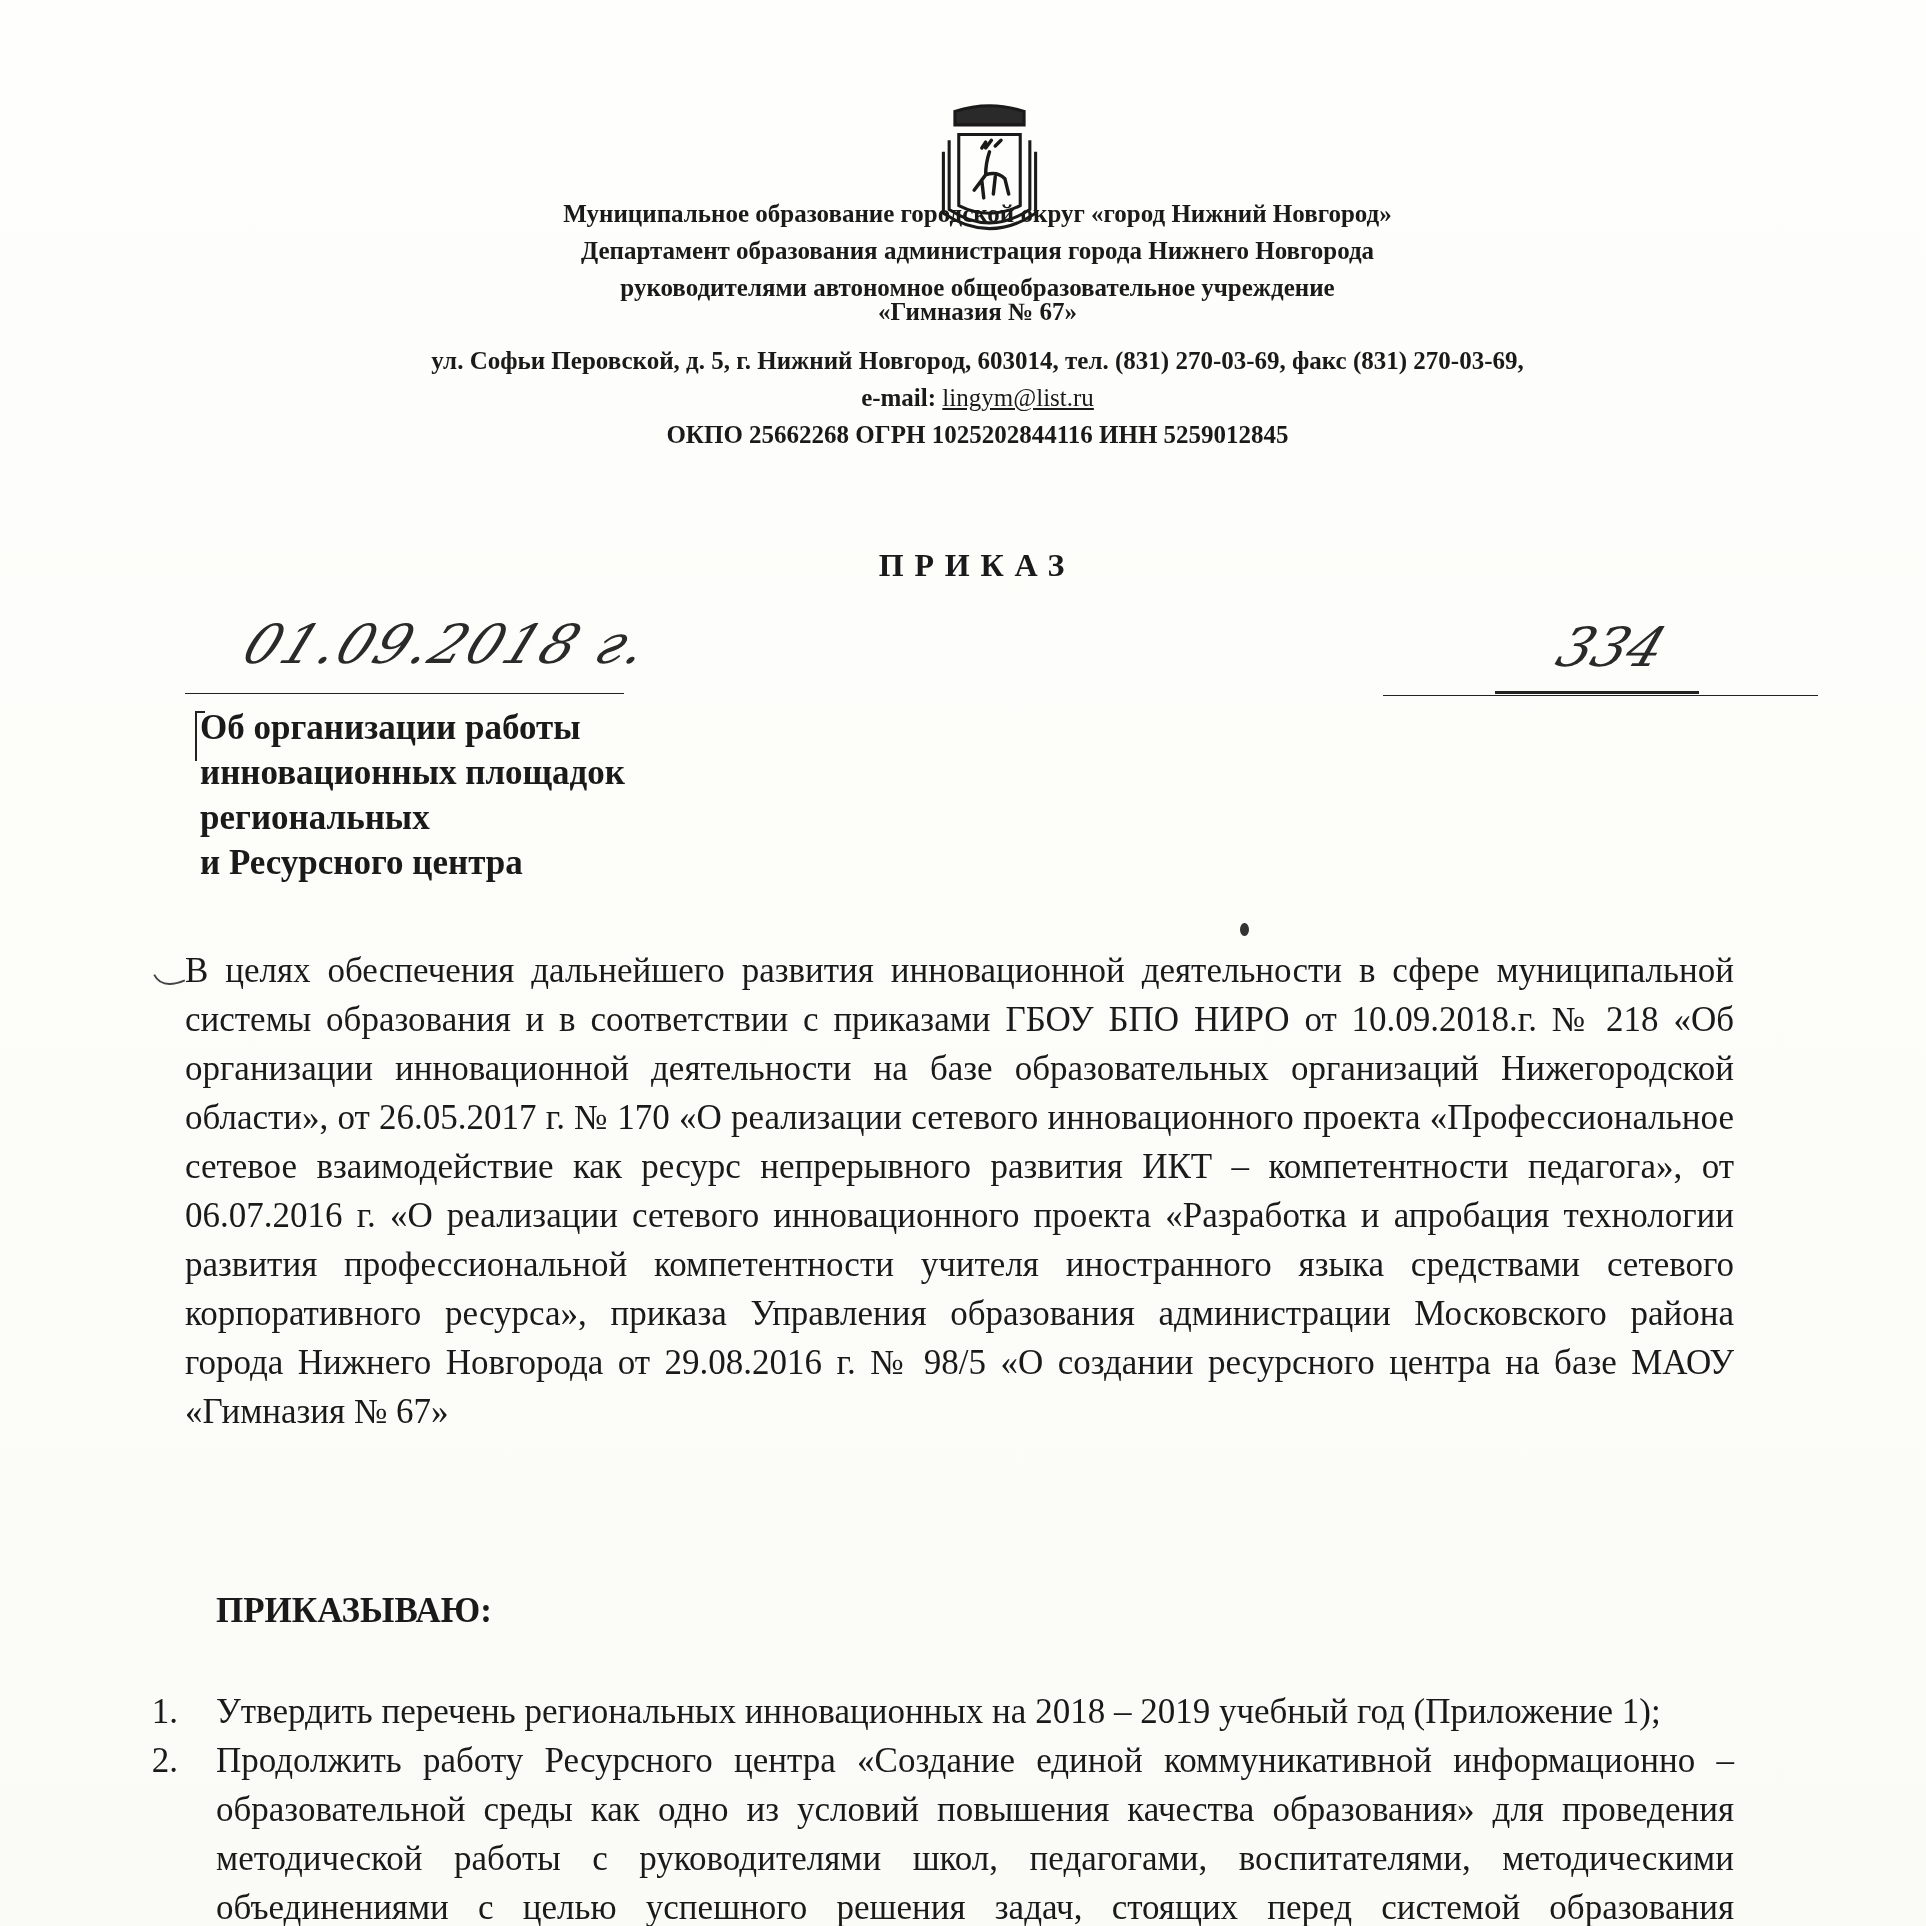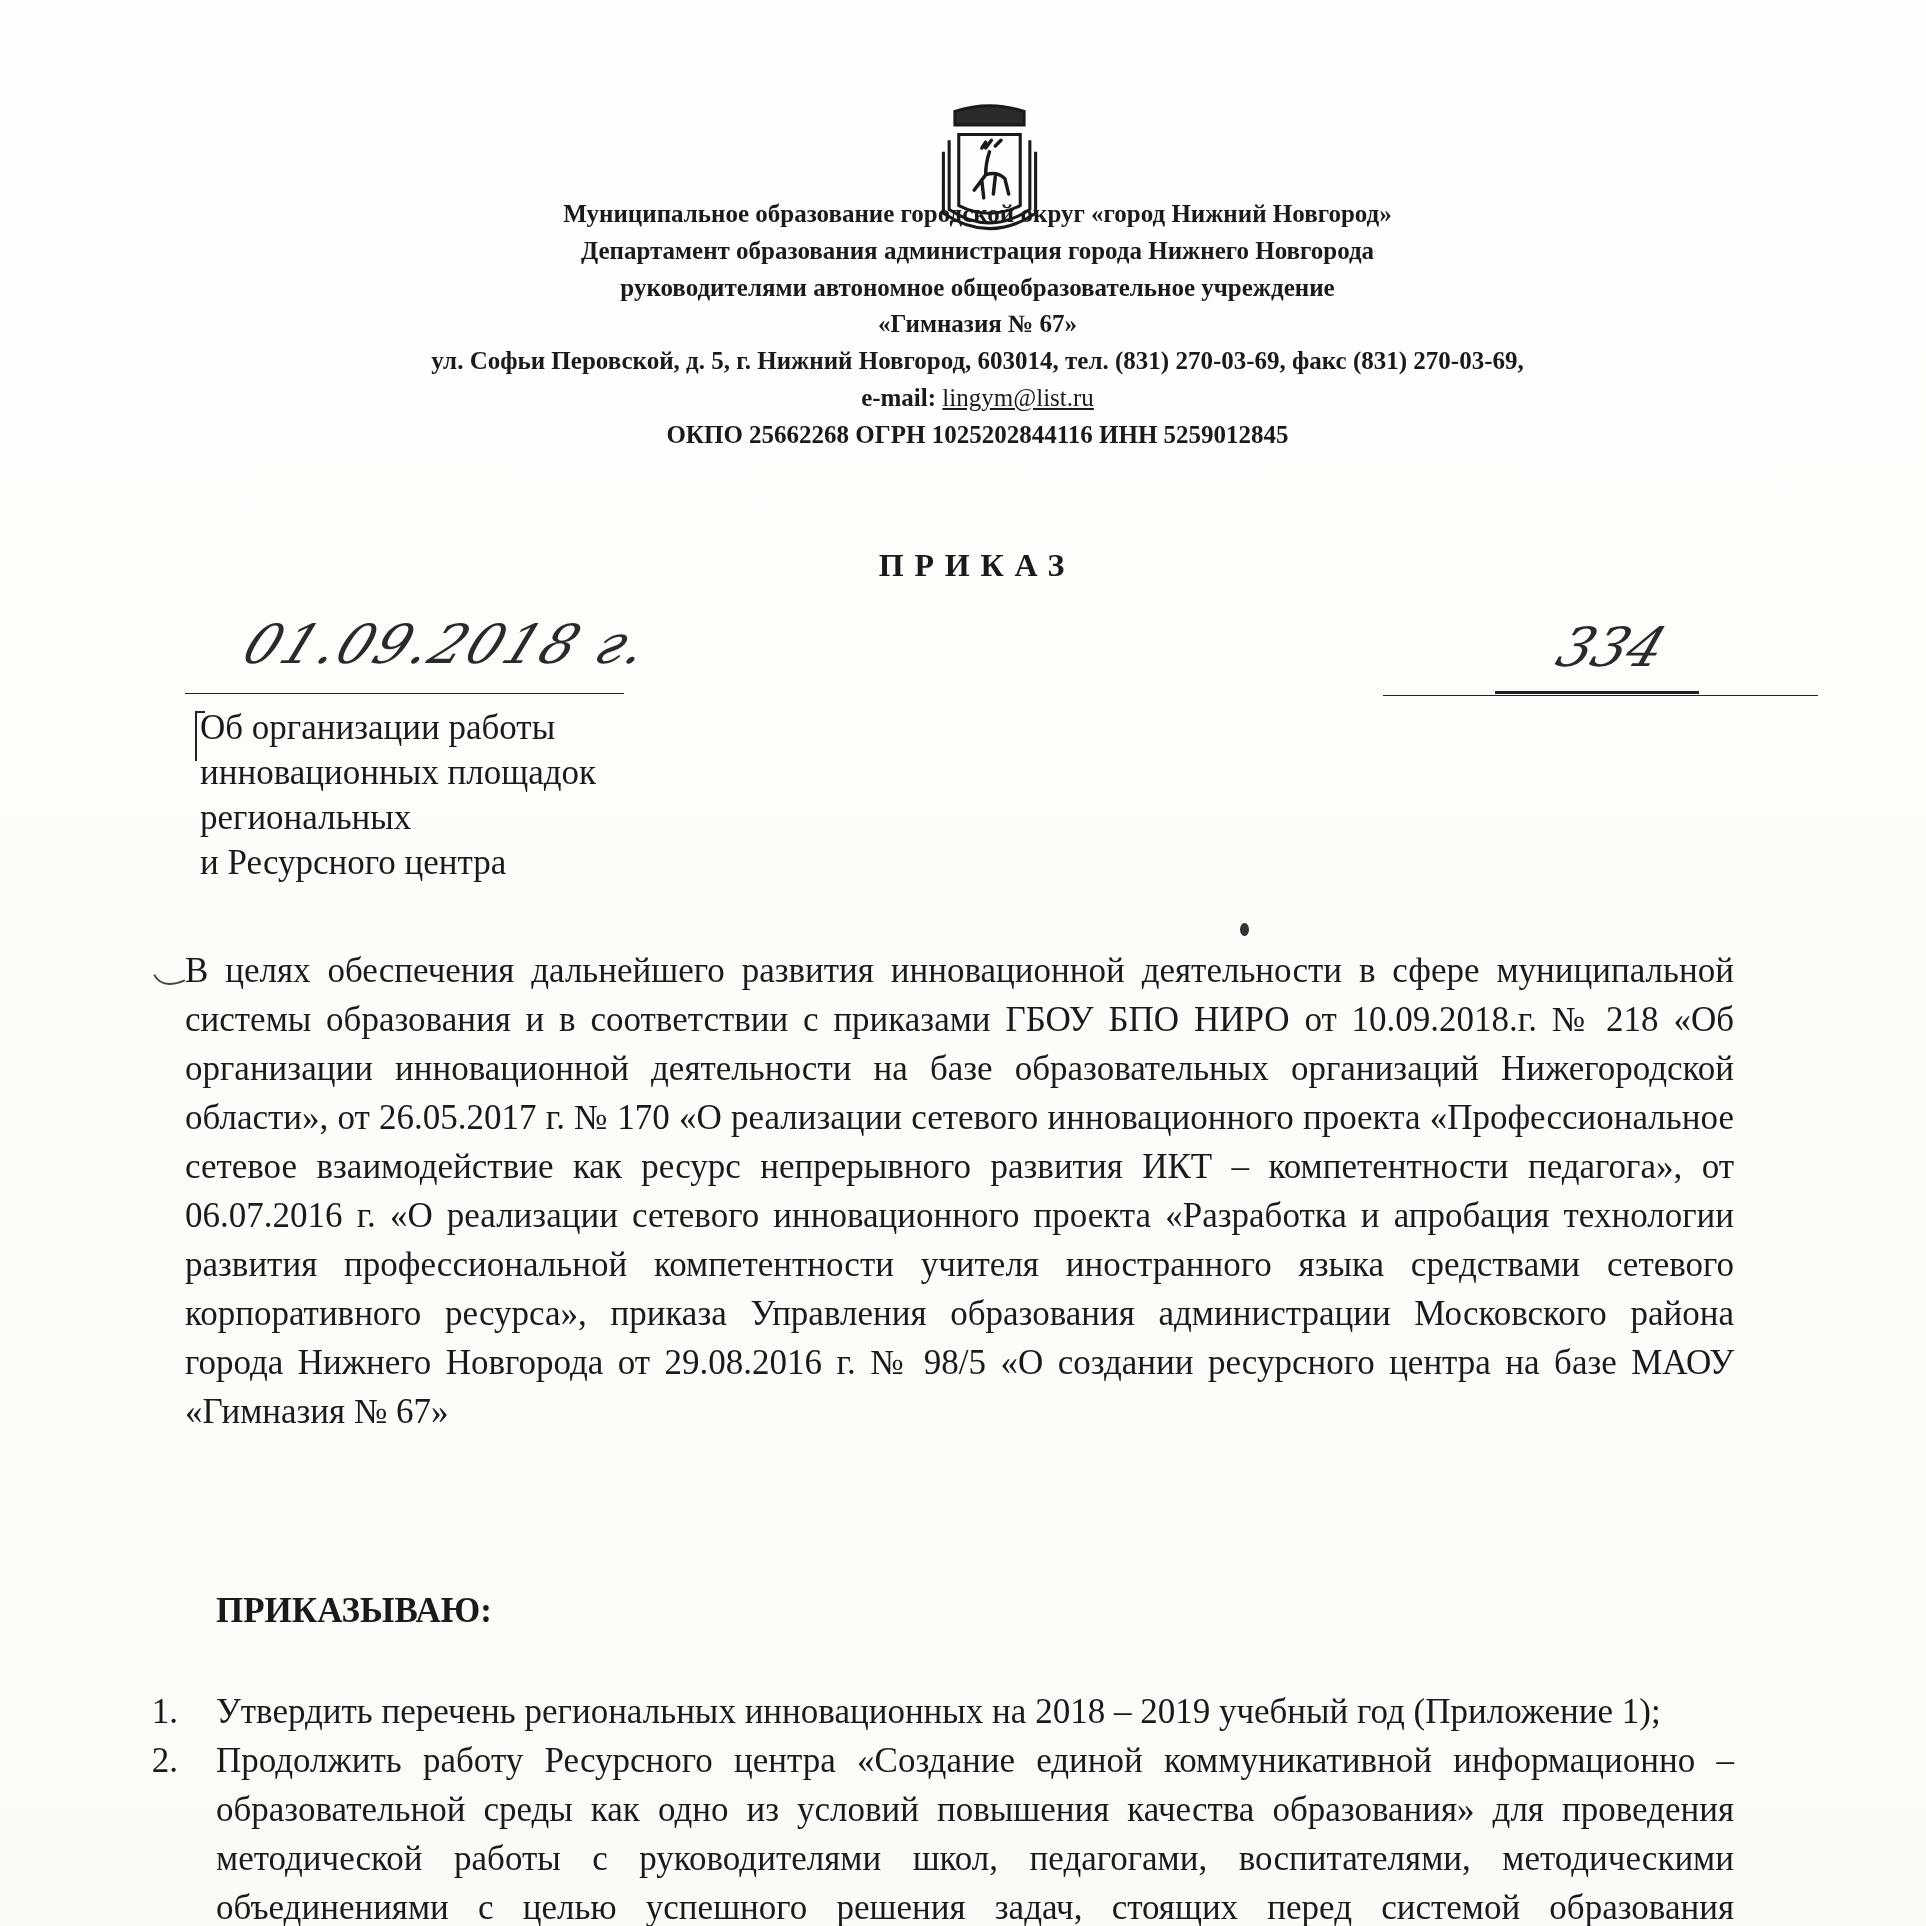--- a/index.html
+++ b/index.html
@@ -11,21 +11,21 @@
   .hdr { left:116px; width:1723px; text-align:center; font-weight:bold; font-size:25px; line-height:37px; }
   .hdr .email-link { text-decoration:underline; font-weight:normal; }
   .prikaz { left:0; width:1954px; top:547px; text-align:center; font-size:32px; font-weight:bold; letter-spacing:10.8px; }
   .date-line { left:185px; top:693px; width:439px; border-bottom:1.9px solid #222; height:0; }
   .date-hand { left:247px; top:613px; font-family:"DejaVu Serif",serif; font-style:italic; font-size:54px; transform:skewX(-22deg); color:#2a2a2a; letter-spacing:2.3px; }
   .num-line { left:1383px; top:695px; width:435px; border-bottom:1.9px solid #222; height:0; }
   .num-line-bold { left:1495px; top:691px; width:204px; border-bottom:3.5px solid #222; height:0; }
   .num-hand { left:1560px; top:616px; font-family:"DejaVu Serif",serif; font-style:italic; font-size:54px; transform:skewX(-20deg); color:#2a2a2a; }
   .bracket { left:195px; top:711px; width:2.3px; height:50px; background:#222; }
   .bracket-top { left:195px; top:711px; width:10px; height:2.3px; background:#222; }
-  .subject { left:200px; top:705px; font-weight:normal; font-size:35px; line-height:45px; }
+  .subject { left:200px; top:705px; font-weight:bold; font-size:35px; line-height:45px; }
   .body-text { left:185px; width:1549px; font-size:35px; line-height:49px; text-align:justify; }
   .order-word { left:216px; top:1591px; font-weight:bold; font-size:35px;text-align:center; }
   .list { left:185px; width:1549px; top:1687px; font-size:35px; line-height:49px; margin:0; padding:0; list-style:none; }
   .list li { position:relative; padding-left:31px; text-align:justify; }
   .list .num { position:absolute; left:-65px; width:58px; text-align:right; }
   .pencil-mark { left:150px; top:967px; width:39px; height:23px; }
   .dot { left:1240px; top:923px; width:8.5px; height:13px; background:#333; border-radius:50%; }
 </style>
 </head>
 <body>
@@ -38,21 +38,21 @@
     <path d="M80 95 L240 95 L240 280 Q160 320 80 280 Z"></path>
     <path d="M55 110 L55 290 Q160 360 265 290 L265 110"></path>
     <path d="M40 140 L40 300 Q160 380 280 300 L280 140"></path>
   </g>
   <path d="M140 130 L150 115 M150 130 L165 110 M175 125 L190 110 M160 140 Q150 170 150 200 L120 240 M150 200 Q180 190 200 210 L210 250 M175 205 L170 250 M140 215 L145 260" fill="none" stroke="#1a1a1a" stroke-width="9" stroke-linecap="round"></path>
 </svg>
 
 <div class="abs hdr" style="top:195px;">Муниципальное образование городской округ «город Нижний Новгород»</div>
 <div class="abs hdr" style="top:232px;">Департамент образования администрация города Нижнего Новгорода</div>
 <div class="abs hdr" style="top:269px;">руководителями автономное общеобразовательное учреждение</div>
-<div class="abs hdr" style="top:305px;">«Гимназия № 67»</div>
+<div class="abs hdr" style="top:293px;">«Гимназия № 67»</div>
 <div class="abs hdr" style="top:342px;">ул. Софьи Перовской, д. 5, г. Нижний Новгород, 603014, тел. (831) 270-03-69, факс (831) 270-03-69,</div>
 <div class="abs hdr" style="top:379px;">
   <span>e-mail:</span>
   <span class="email-link">lingym@list.ru</span>
 </div>
 <div class="abs hdr" style="top:416px;">ОКПО 25662268 ОГРН 1025202844116 ИНН 5259012845</div>
 
 <div class="abs prikaz">ПРИКАЗ</div>
 
 <div class="abs date-hand">01.09.2018 г.</div>

